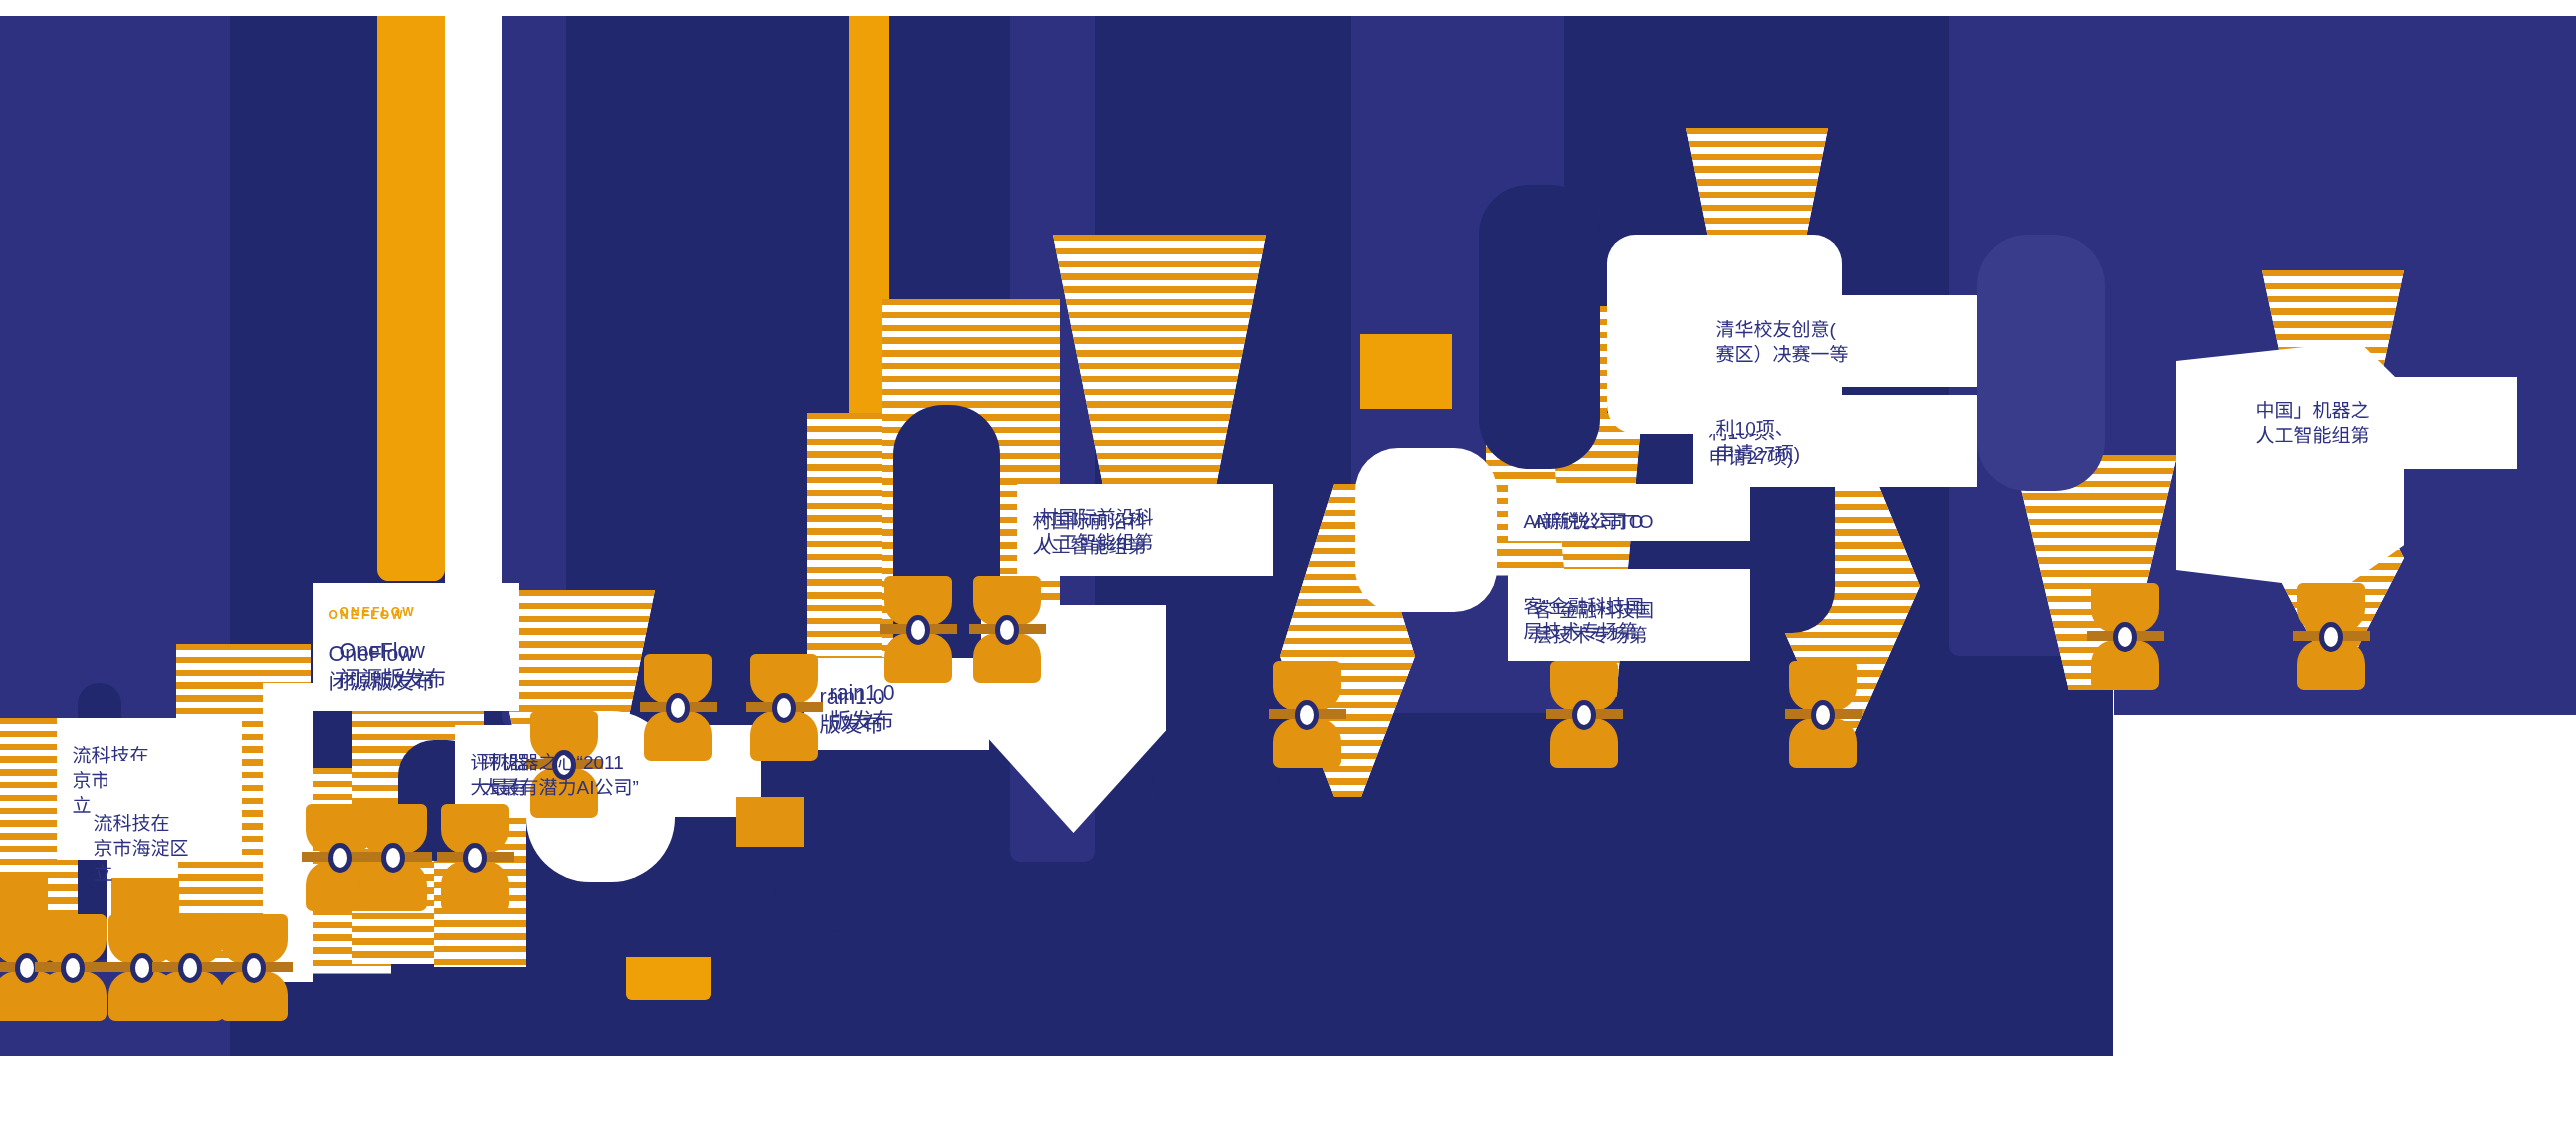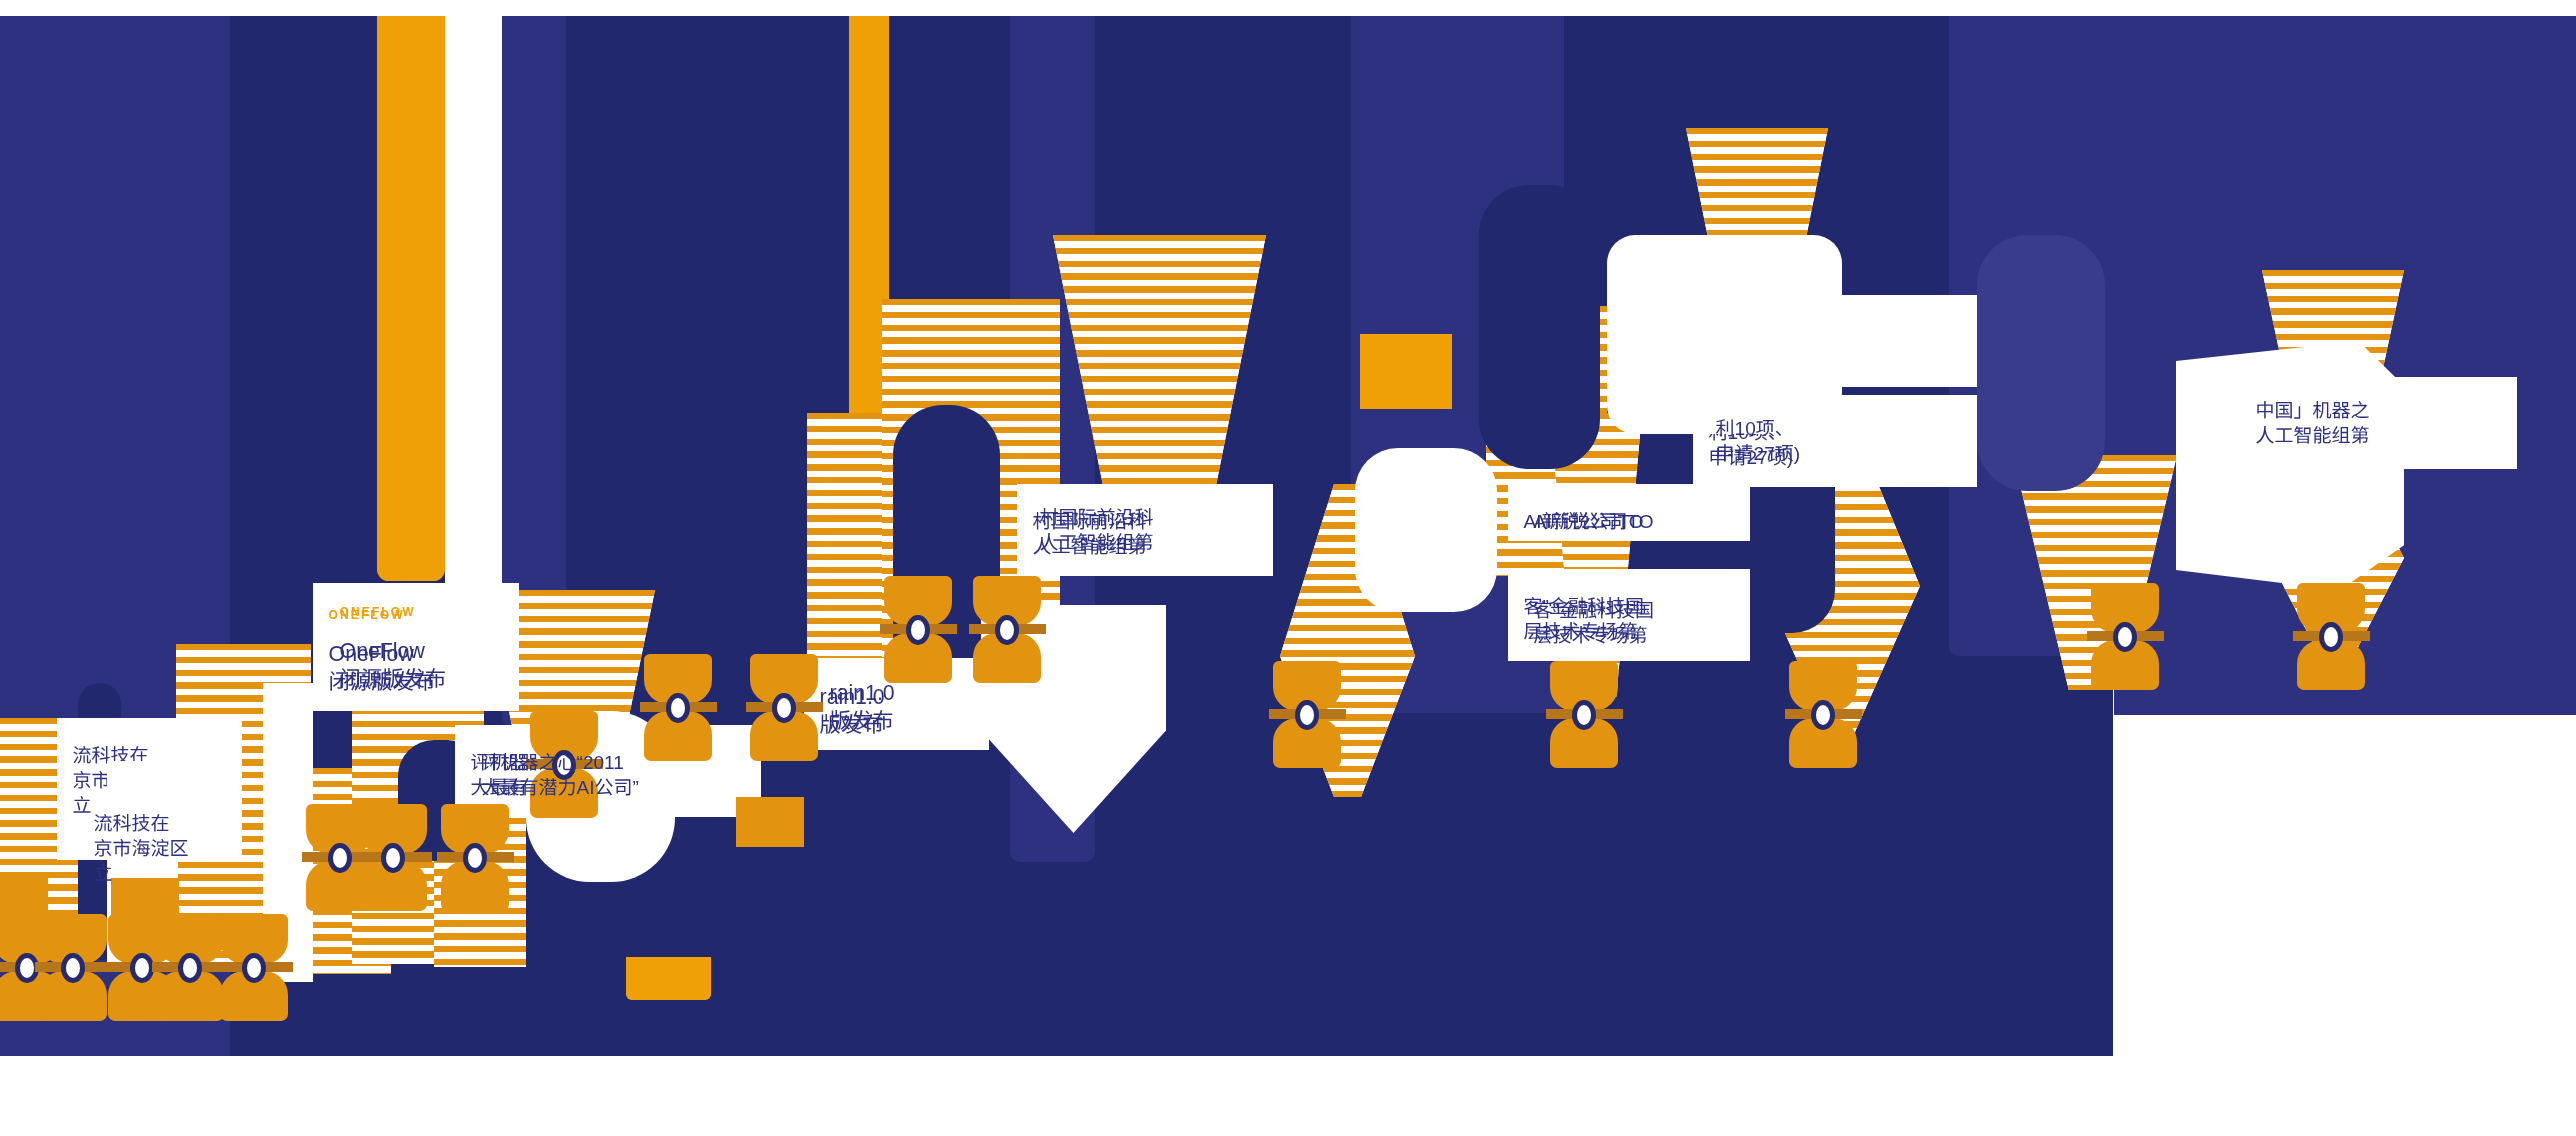--- a/index.html
+++ b/index.html
@@ -370,20 +370,24 @@
 
   <div class="card" style="left:1518px;top:484px;width:256px;background:transparent;">
     <div class="body sm">AI新锐公司TO</div>
   </div>
 
   <div class="card" style="left:1518px;top:573px;width:256px;background:transparent;">
     <div class="body sm">客”金融科技国
 层技术专场第</div>
   </div>
 
+  <div class="card" style="left:1700px;top:292px;width:299px;background:transparent;">
+    <div class="body sm">清华校友创意(
+赛区）决赛一等</div>
+  </div>
 
   <div class="card" style="left:1700px;top:391px;width:299px;background:transparent;">
     <div class="body sm">利10项、
 申请27项)</div>
   </div>
 
   <div class="card" style="left:2240px;top:373px;width:299px;background:transparent;">
     <div class="body sm">中国」机器之
 人工智能组第</div>
   </div>

